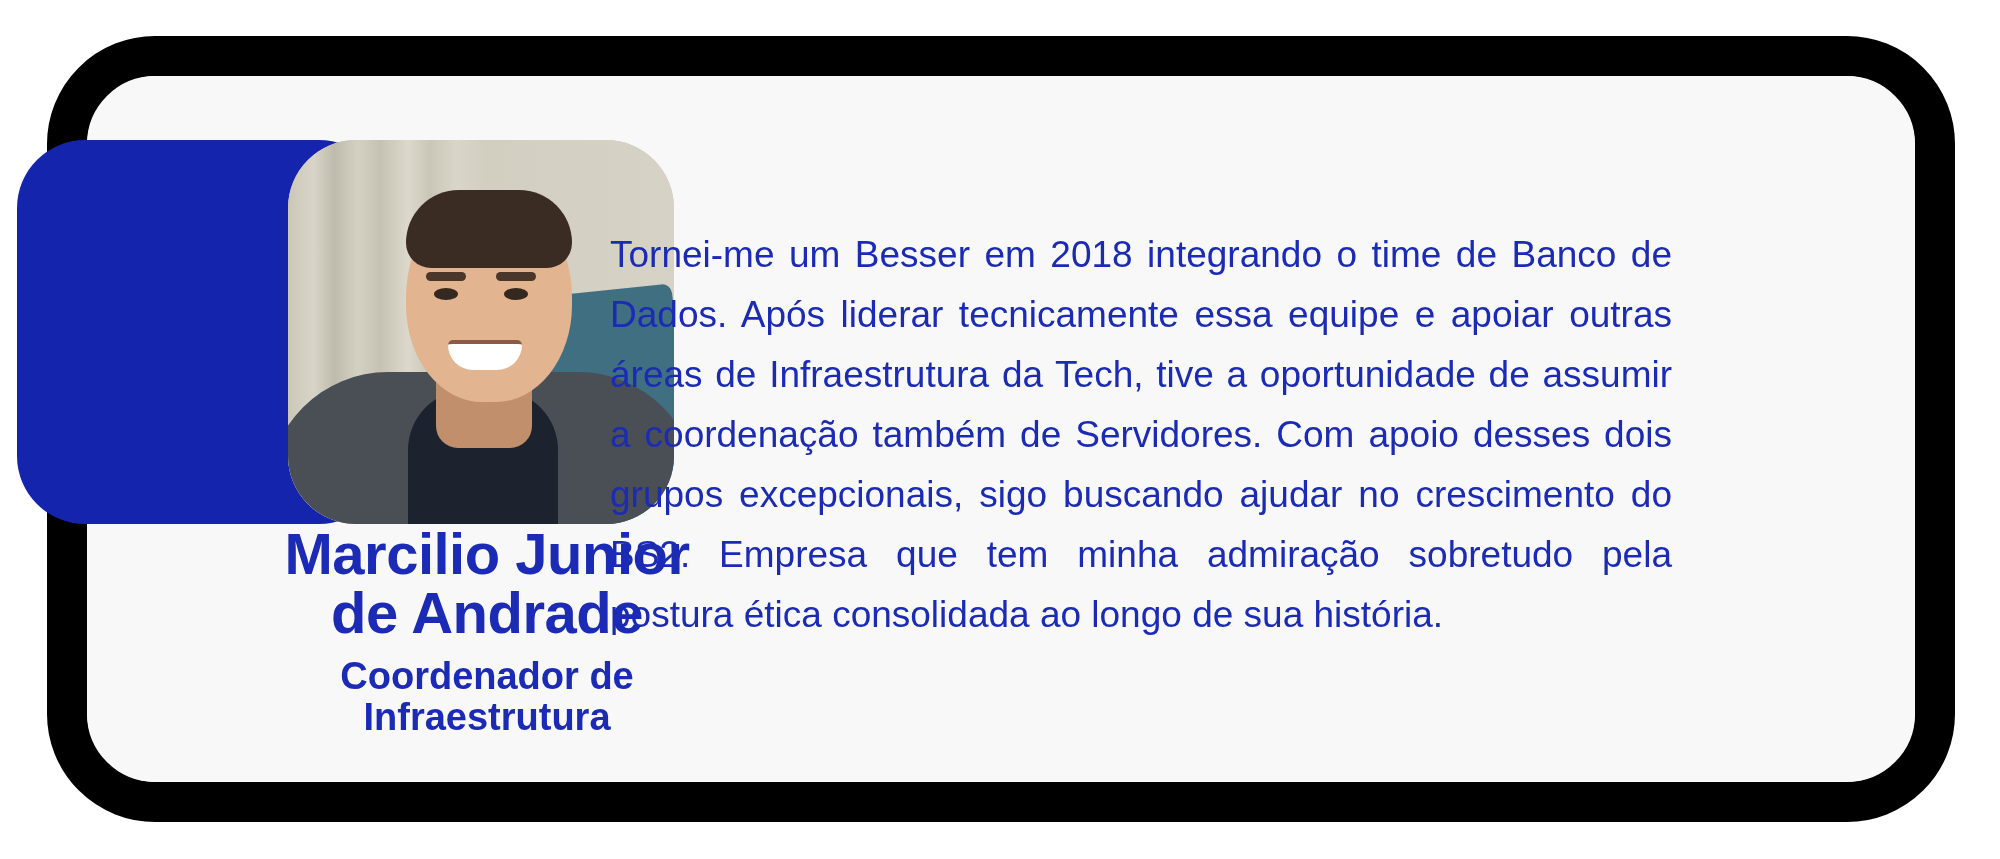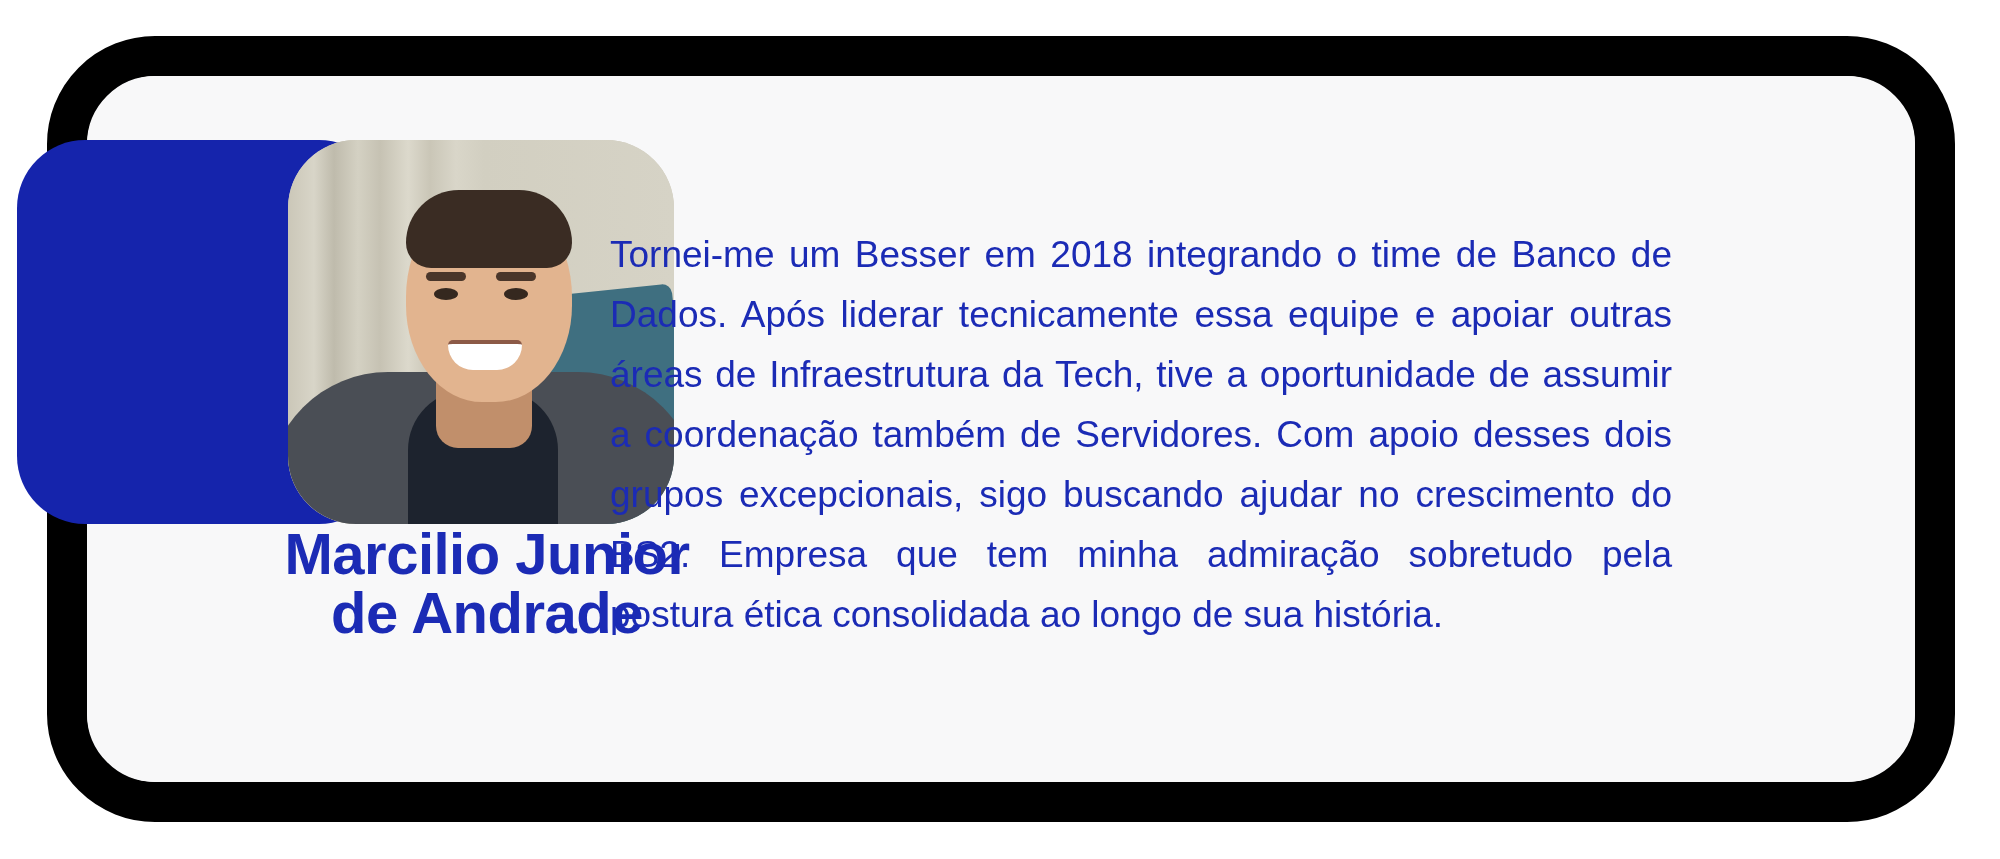--- a/index.html
+++ b/index.html
@@ -235,20 +235,22 @@
         <div class="photo-brow-l"></div>
         <div class="photo-brow-r"></div>
         <div class="photo-eye-l"></div>
         <div class="photo-eye-r"></div>
         <div class="photo-mouth"></div>
       </div>
 
       <div class="person-meta">
         <h2 class="person-name">Marcilio Junior
 de Andrade</h2>
+        <p class="person-role">Coordenador de
+Infraestrutura</p>
       </div>
 
       <div class="quote-block">
         <p class="quote-text">Tornei-me um Besser em 2018 integrando o time de Banco de Dados. Após liderar tecnicamente essa equipe e apoiar outras áreas de Infraestrutura da Tech, tive a oportunidade de assumir a coordenação também de Servidores. Com apoio desses dois grupos excepcionais, sigo buscando ajudar no crescimento do BS2. Empresa que tem minha admiração sobretudo pela postura ética consolidada ao longo de sua história.</p>
       </div>
 
     </div>
   </div>
 
 </div>

